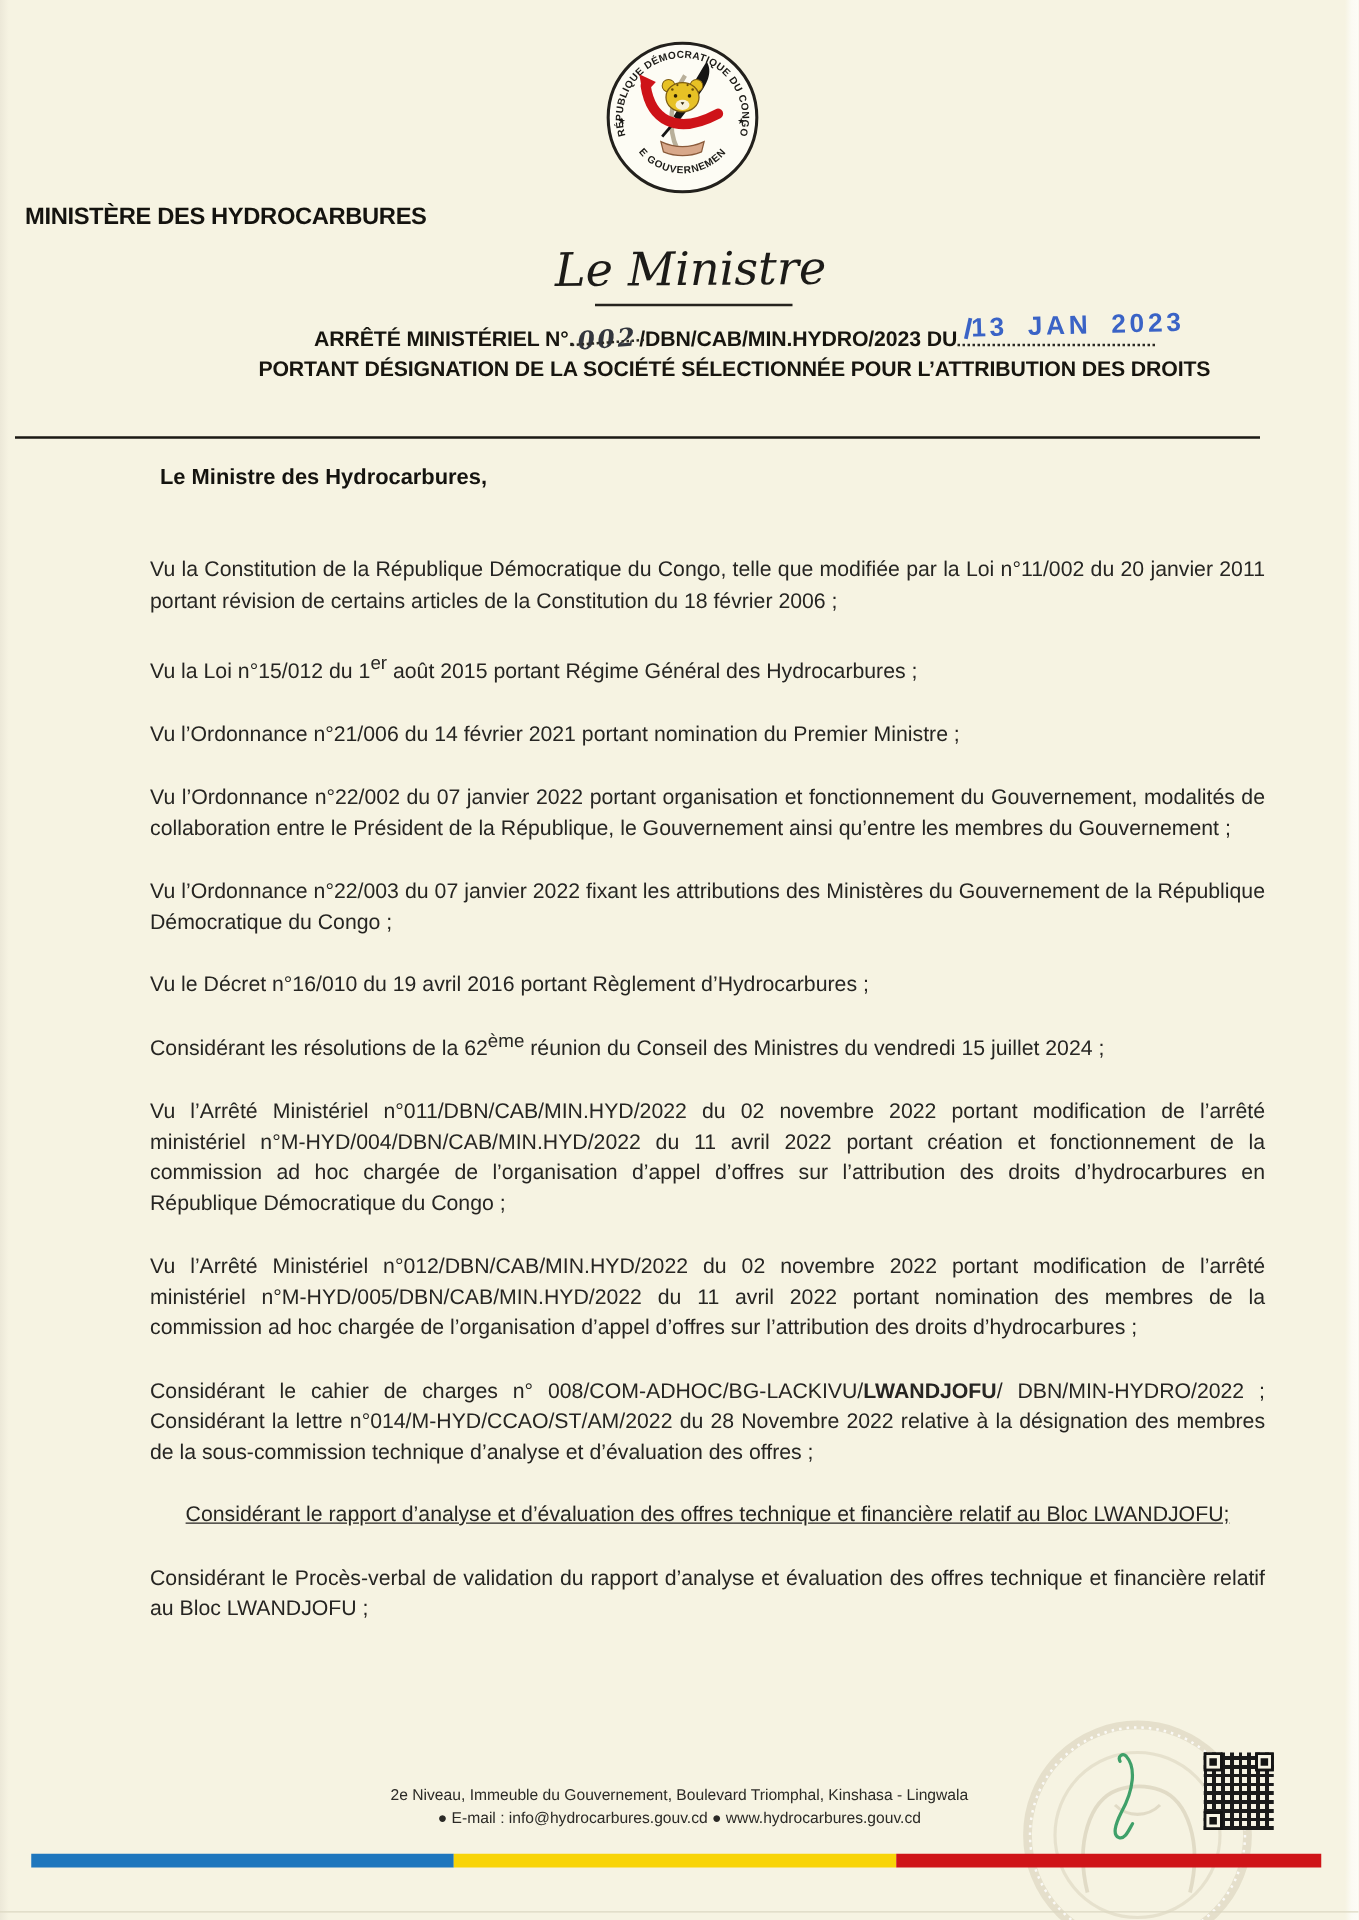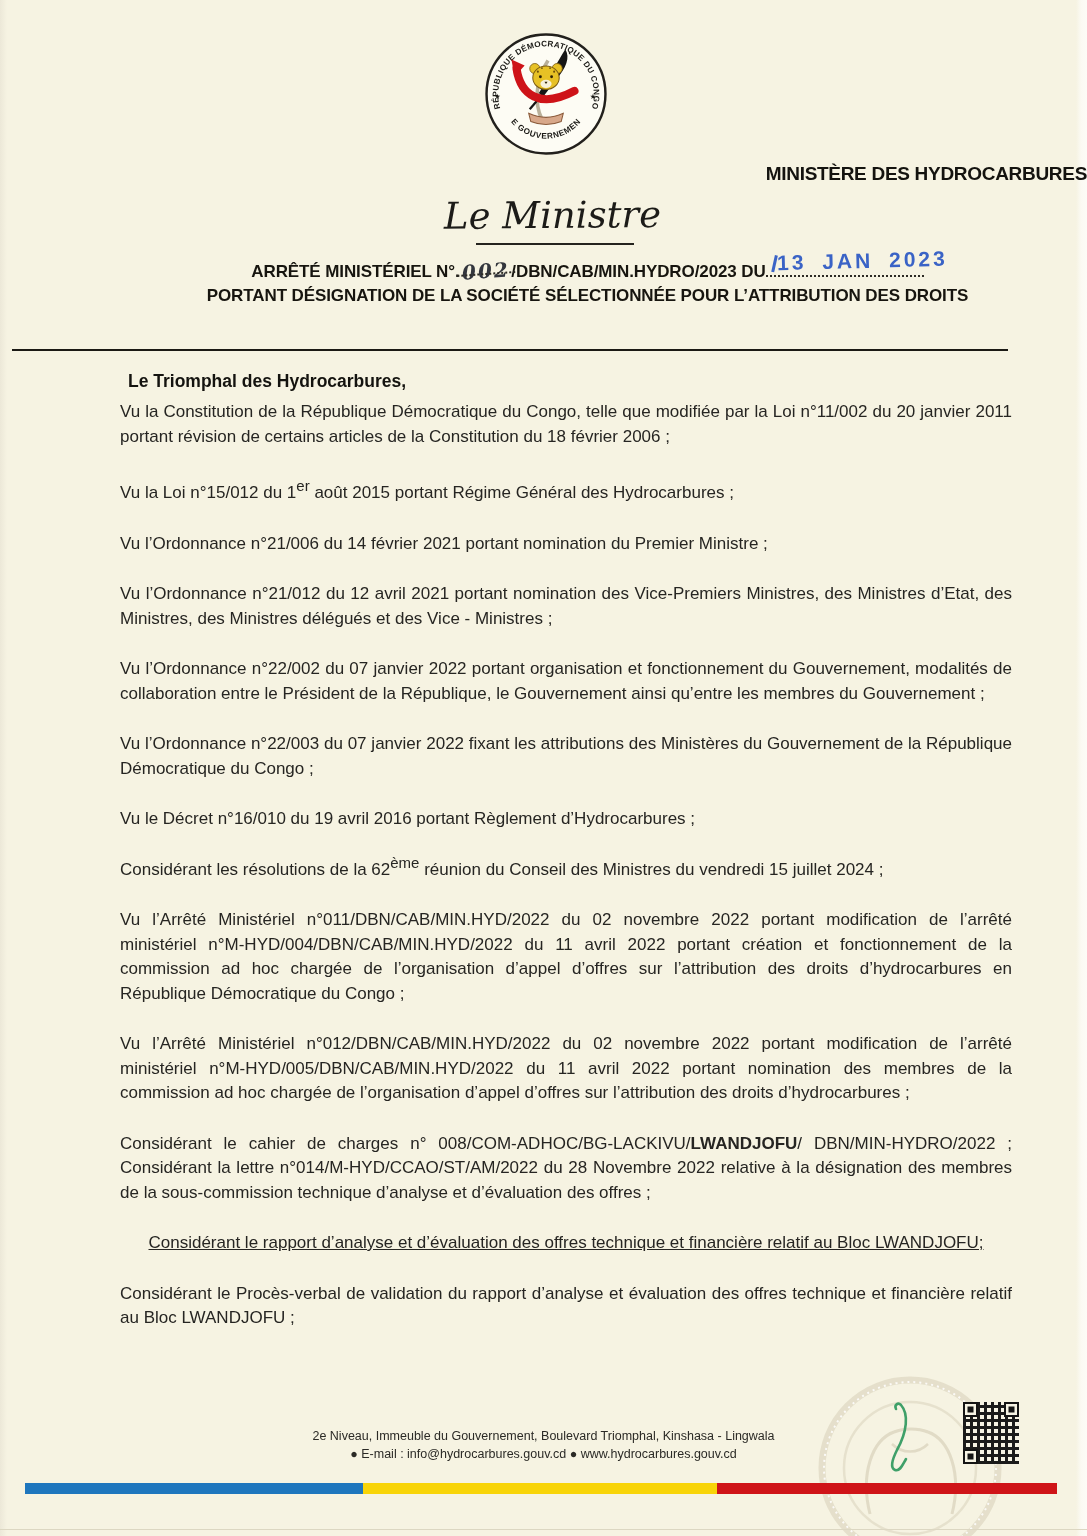--- a/index.html
+++ b/index.html
@@ -5,21 +5,21 @@
   html,body{margin:0;padding:0;background:#f6f3e2;}
   .page{
     position:relative;width:1087px;height:1536px;overflow:hidden;
     background:linear-gradient(90deg,#ece8d8 0px,#f6f3e2 7px,#f6f3e2 1076px,#fbfaf3 1081px,#fdfcf7 1087px);
     font-family:"Liberation Sans",sans-serif;color:#23221f;
   }
   .edge-bottom{position:absolute;left:0;top:1529px;width:100%;height:1px;background:#dcd7c2;}
 
   
   .seal-wrap{position:absolute;left:484px;top:32px;width:124px;height:124px;}
-  .ministry{position:absolute;top:163px;left:0;width:100%;text-align:right;padding-left:20px;box-sizing:border-box;
+  .ministry{position:absolute;top:163px;left:0;width:100%;text-align:left;padding-left:20px;box-sizing:border-box;
     font-size:19px;font-weight:bold;letter-spacing:-0.3px;color:#14130f;}
   .minister-script{position:absolute;top:194px;left:0;width:100%;text-align:center;padding-left:18px;box-sizing:border-box;
     font-family:"DejaVu Serif",serif;font-style:italic;font-size:37px;color:#1c1b18;transform:rotate(-0.5deg);}
   .minister-underline{position:absolute;left:476px;top:243px;width:158px;height:2px;background:#25231e;}
 
   
   .title-block{position:absolute;top:258px;left:0;width:100%;box-sizing:border-box;padding-left:88px;
     text-align:center;font-weight:bold;font-size:17px;line-height:24px;color:#17150f;letter-spacing:-0.1px;}
   .title-line1{position:relative;display:inline-block;white-space:nowrap;}
   .hand-number{position:relative;display:inline-block;font-family:"DejaVu Serif",serif;font-style:italic;
@@ -27,21 +27,21 @@
   .hand-number::after{content:"";position:absolute;left:-3px;right:-3px;top:60%;border-top:2.4px dotted #2c2a24;}
   .leaders{display:inline-block;width:158px;height:13px;border-bottom:2.6px dotted #2c2a24;}
   .date-stamp{position:absolute;right:-24px;top:-9px;color:#3a63c6;font-weight:bold;font-size:21px;
     letter-spacing:3px;word-spacing:7px;transform:rotate(-1.5deg);white-space:nowrap;}
   .stamp-stroke{display:inline-block;width:3px;height:17px;background:#3a63c6;transform:rotate(14deg);
     margin-right:1px;vertical-align:-2px;}
   .title-rule{position:absolute;left:12px;top:349px;width:996px;height:2px;background:#1b1914;}
 
   
   .salutation{position:absolute;left:128px;top:371px;font-weight:bold;font-size:17.5px;color:#14130f;}
-  .content{position:absolute;left:120px;top:400px;width:892px;font-size:17px;line-height:24.5px;color:#262522;}
+  .content{position:absolute;left:120px;top:444px;width:892px;font-size:17px;line-height:24.5px;color:#262522;}
   .content p{margin:0 0 26px 0;text-align:justify;}
   .content p.gap-lg{margin-bottom:32px;}
   .content p.one-line{white-space:nowrap;text-align:center;text-decoration:underline;}
   .content sup{font-size:15px;line-height:0;}
   .content b{font-weight:bold;margin-top:18px;}
 
   
   .footer{position:absolute;left:0;top:1427px;width:100%;text-align:center;color:#2b2a26;
     font-size:12.5px;line-height:18px;}
   
@@ -108,27 +108,26 @@
 
   <div class="title-block">
     <span class="title-line1">
       <span>ARRÊTÉ MINISTÉRIEL N°.</span><span class="hand-number">002</span><span>/DBN/CAB/MIN.HYDRO/2023 DU</span><span class="leaders"></span>
       <span class="date-stamp"><span class="stamp-stroke"></span><span>13 JAN 2023</span></span>
     </span><br>
     <span>PORTANT DÉSIGNATION DE LA SOCIÉTÉ SÉLECTIONNÉE POUR L’ATTRIBUTION DES DROITS</span><br>
   </div>
   <div class="title-rule"></div>
 
-  <div class="salutation">Le Triomphal des Hydrocarbures,</div>
+  <div class="salutation">Le Ministre des Hydrocarbures,</div>
 
   <div class="content">
     <p class="gap-lg">Vu la Constitution de la République Démocratique du Congo, telle que modifiée par la Loi n°11/002 du 20 janvier 2011 portant révision de certains articles de la Constitution du 18 février 2006 ;</p>
     <p><span>Vu la Loi n°15/012 du 1</span><sup>er</sup><span> août 2015 portant Régime Général des Hydrocarbures ;</span></p>
     <p>Vu l’Ordonnance n°21/006 du 14 février 2021 portant nomination du Premier Ministre ;</p>
-    <p>Vu l’Ordonnance n°21/012 du 12 avril 2021 portant nomination des Vice-Premiers Ministres, des Ministres d’Etat, des Ministres, des Ministres délégués et des Vice - Ministres ;</p>
     <p>Vu l’Ordonnance n°22/002 du 07 janvier 2022 portant organisation et fonctionnement du Gouvernement, modalités de collaboration entre le Président de la République, le Gouvernement ainsi qu’entre les membres du Gouvernement ;</p>
     <p>Vu l’Ordonnance n°22/003 du 07 janvier 2022 fixant les attributions des Ministères du Gouvernement de la République Démocratique du Congo ;</p>
     <p>Vu le Décret n°16/010 du 19 avril 2016 portant Règlement d’Hydrocarbures ;</p>
     <p><span>Considérant les résolutions de la 62</span><sup>ème</sup><span> réunion du Conseil des Ministres du vendredi 15 juillet 2024 ;</span></p>
     <p>Vu l’Arrêté Ministériel n°011/DBN/CAB/MIN.HYD/2022 du 02 novembre 2022 portant modification de l’arrêté ministériel n°M-HYD/004/DBN/CAB/MIN.HYD/2022 du 11 avril 2022 portant création et fonctionnement de la commission ad hoc chargée de l’organisation d’appel d’offres sur l’attribution des droits d’hydrocarbures en République Démocratique du Congo ;</p>
     <p>Vu l’Arrêté Ministériel n°012/DBN/CAB/MIN.HYD/2022 du 02 novembre 2022 portant modification de l’arrêté ministériel n°M-HYD/005/DBN/CAB/MIN.HYD/2022 du 11 avril 2022 portant nomination des membres de la commission ad hoc chargée de l’organisation d’appel d’offres sur l’attribution des droits d’hydrocarbures ;</p>
     <p><span>Considérant le cahier de charges n° 008/COM-ADHOC/BG-LACKIVU/</span><b>LWANDJOFU</b><span>/ DBN/MIN-HYDRO/2022 ; Considérant la lettre n°014/M-HYD/CCAO/ST/AM/2022 du 28 Novembre 2022 relative à la désignation des membres de la sous-commission technique d’analyse et d’évaluation des offres ;</span></p>
     <p class="one-line">Considérant le rapport d’analyse et d’évaluation des offres technique et financière  relatif au Bloc LWANDJOFU;</p>
     <p>Considérant le Procès-verbal de validation du rapport d’analyse et évaluation des offres technique et financière relatif au Bloc LWANDJOFU ;</p>
   </div>

